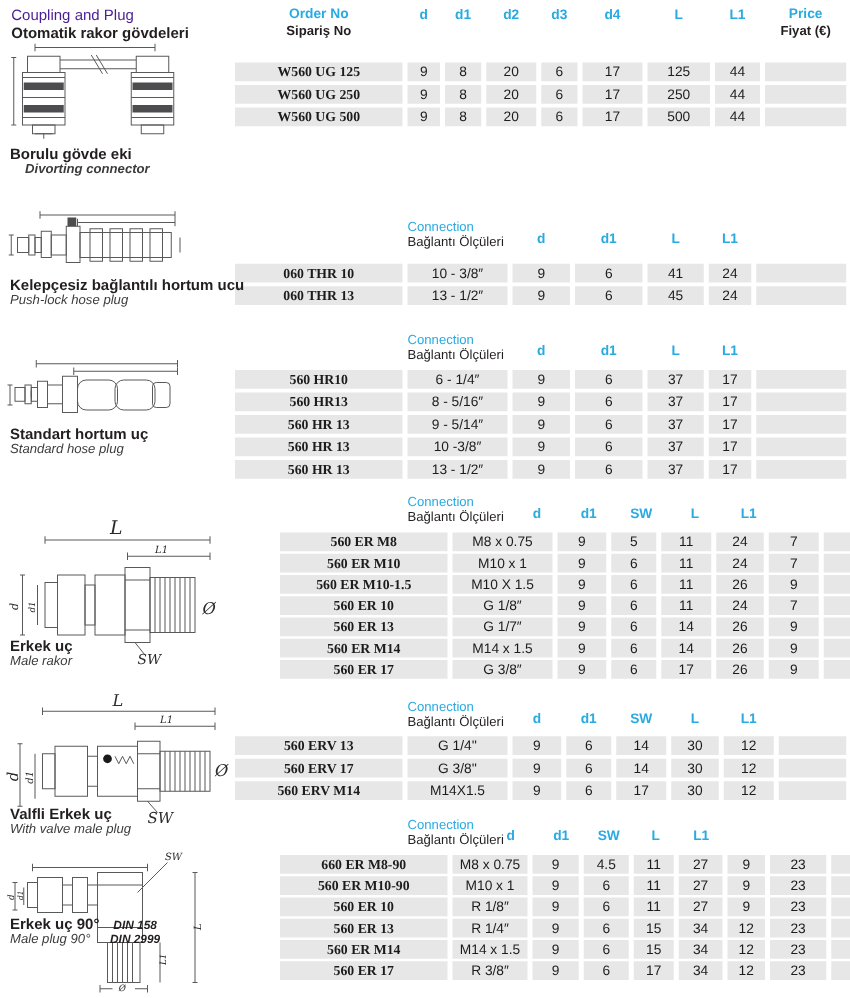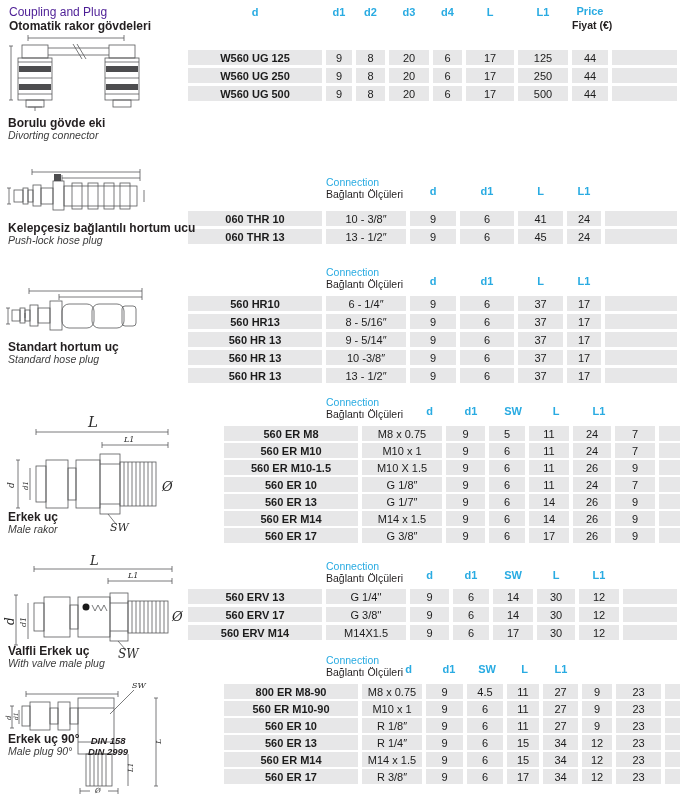--- a/index.html
+++ b/index.html
@@ -25,21 +25,21 @@
   .tgrid.tight { row-gap:2px;padding-left:36px; }
   .cols-t1 { grid-template-columns:134px 26px 29px 40px 29px 48px 50px 36px 65px; }
   .cols-t2 { grid-template-columns:134px 80px 46px 54px 45px 34px 72px; }
   .cols-t4 { grid-template-columns:134px 80px 39px 36px 40px 38px 40px 54px; }
   .cols-t6 { grid-template-columns:134px 60px 37px 36px 32px 35px 30px 45px 48px; }
 
   .cell {
     background:#e7e7e8; display:flex; align-items:center; justify-content:center;
     font-size:11px; color:#1c1c1c; white-space:nowrap; overflow:hidden;
   }
-  .cell.c-order { font-weight:bold; }
+  .cell.c-order { font-weight:bold;font-family:Liberation Serif, serif; }
 
   
   .thead { align-items:end; }
   .thead .dim {
     font-size:11px; font-weight:bold; color:#29abe2; text-align:center;
     padding-bottom:2px; line-height:13px;
   }
   .conn-h { line-height:12px; white-space:nowrap; overflow:visible; }
   .conn-h .cy { display:block; font-size:10.5px; color:#29abe2; }
   .conn-h .bk { display:block; font-size:10.5px; font-weight:normal; color:#231f20; }
@@ -58,20 +58,24 @@
   svg.draw .dot  { fill:#1a1a1a; stroke:none; }
   svg.draw text  { fill:#2b2b2b; stroke:none; font-family:"DejaVu Serif", serif; font-style:italic; }
 </style>
 </head>
 <body>
 
 <div class="abs title-en" style="left:9px; top:5px;">Coupling and Plug</div>
 <div class="abs title-tr" style="left:9px; top:19px;">Otomatik rakor gövdeleri</div>
 
 <div class="thead top cols-t1" style="top:4px;">
+  <div class="two-line">
+    <span class="cy">Order No</span>
+    <span class="bk">Sipariş No</span>
+  </div>
   <div class="dim">d</div>
   <div class="dim">d1</div>
   <div class="dim">d2</div>
   <div class="dim">d3</div>
   <div class="dim">d4</div>
   <div class="dim">L</div>
   <div class="dim">L1</div>
   <div class="two-line">
     <span class="cy">Price</span>
     <span class="bk">Fiyat (€)</span>
@@ -120,21 +124,21 @@
   <path d="M12 30 H46 M12 46 H46 M12 62 H46"></path>
   <rect x="20" y="68" width="18" height="7"></rect>
   <rect x="99" y="26" width="34" height="42"></rect>
   <rect class="band" x="100" y="34" width="32" height="6"></rect>
   <rect class="band" x="100" y="52" width="32" height="6"></rect>
   <path d="M99 30 H133 M99 46 H133 M99 62 H133"></path>
   <rect x="107" y="68" width="18" height="7"></rect>
   <path d="M22 75 h14 M29 75 v4"></path>
 </svg>
 <div class="abs cap-tr" style="left:8px; top:116px;">Borulu gövde eki</div>
-<div class="abs cap-en" style="left:8px; top:129px;">Divorting connector</div>
+<div class="abs cap-en" style="left:20px; top:129px;font-weight:bold;">Divorting connector</div>
 
 <div class="thead cols-t2" style="top:172px; height:28px;">
   <div></div>
   <div class="conn-h">
     <span class="cy">Connection</span>
     <span class="bk">Bağlantı Ölçüleri</span>
   </div>
   <div class="dim">d</div>
   <div class="dim">d1</div>
   <div class="dim">L</div>
@@ -417,21 +421,21 @@
   </div>
   <div class="dim">d</div>
   <div class="dim">d1</div>
   <div class="dim">SW</div>
   <div class="dim">L</div>
   <div class="dim">L1</div>
   <div></div>
   <div></div>
 </div>
 <div class="tgrid tight cols-t6" style="top:684px;">
-    <div class="cell c-order">800 ER M8-90</div>
+    <div class="cell c-order">660 ER M8-90</div>
     <div class="cell">M8 x 0.75</div>
     <div class="cell">9</div>
     <div class="cell">4.5</div>
     <div class="cell">11</div>
     <div class="cell">27</div>
     <div class="cell">9</div>
     <div class="cell">23</div>
     <div class="cell"></div>
     <div class="cell c-order">560 ER M10-90</div>
     <div class="cell">M10 x 1</div>

